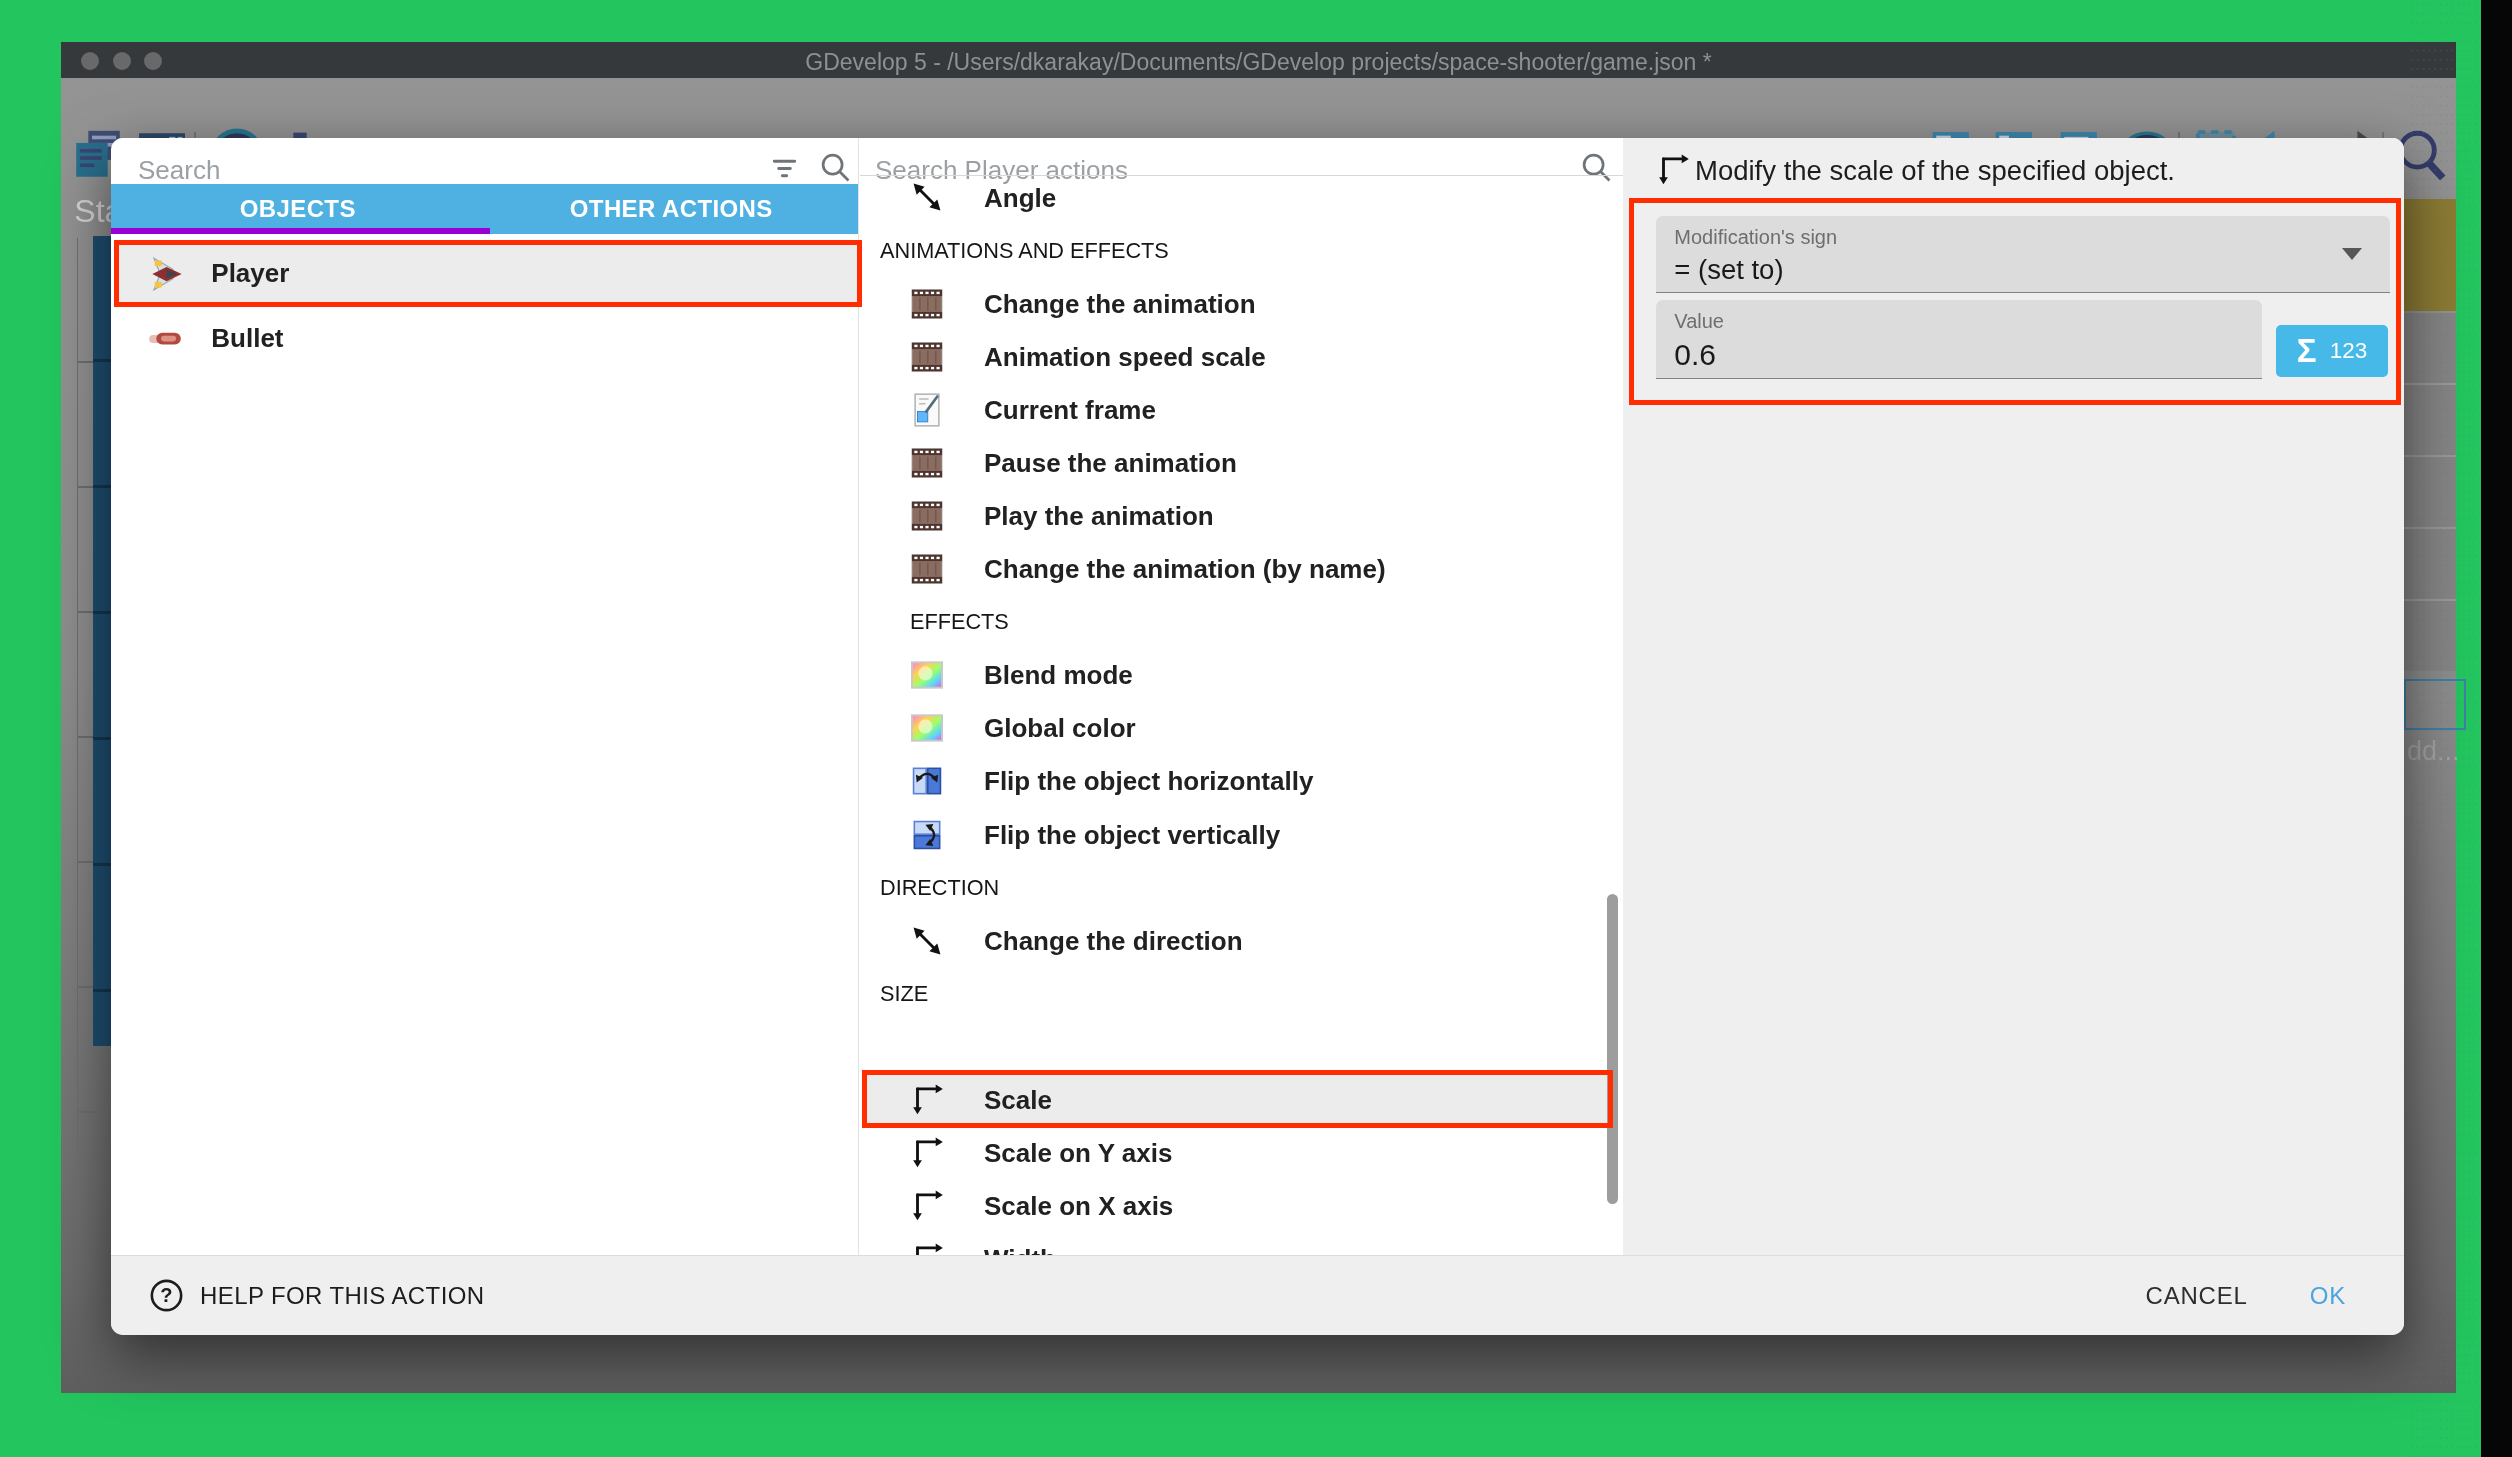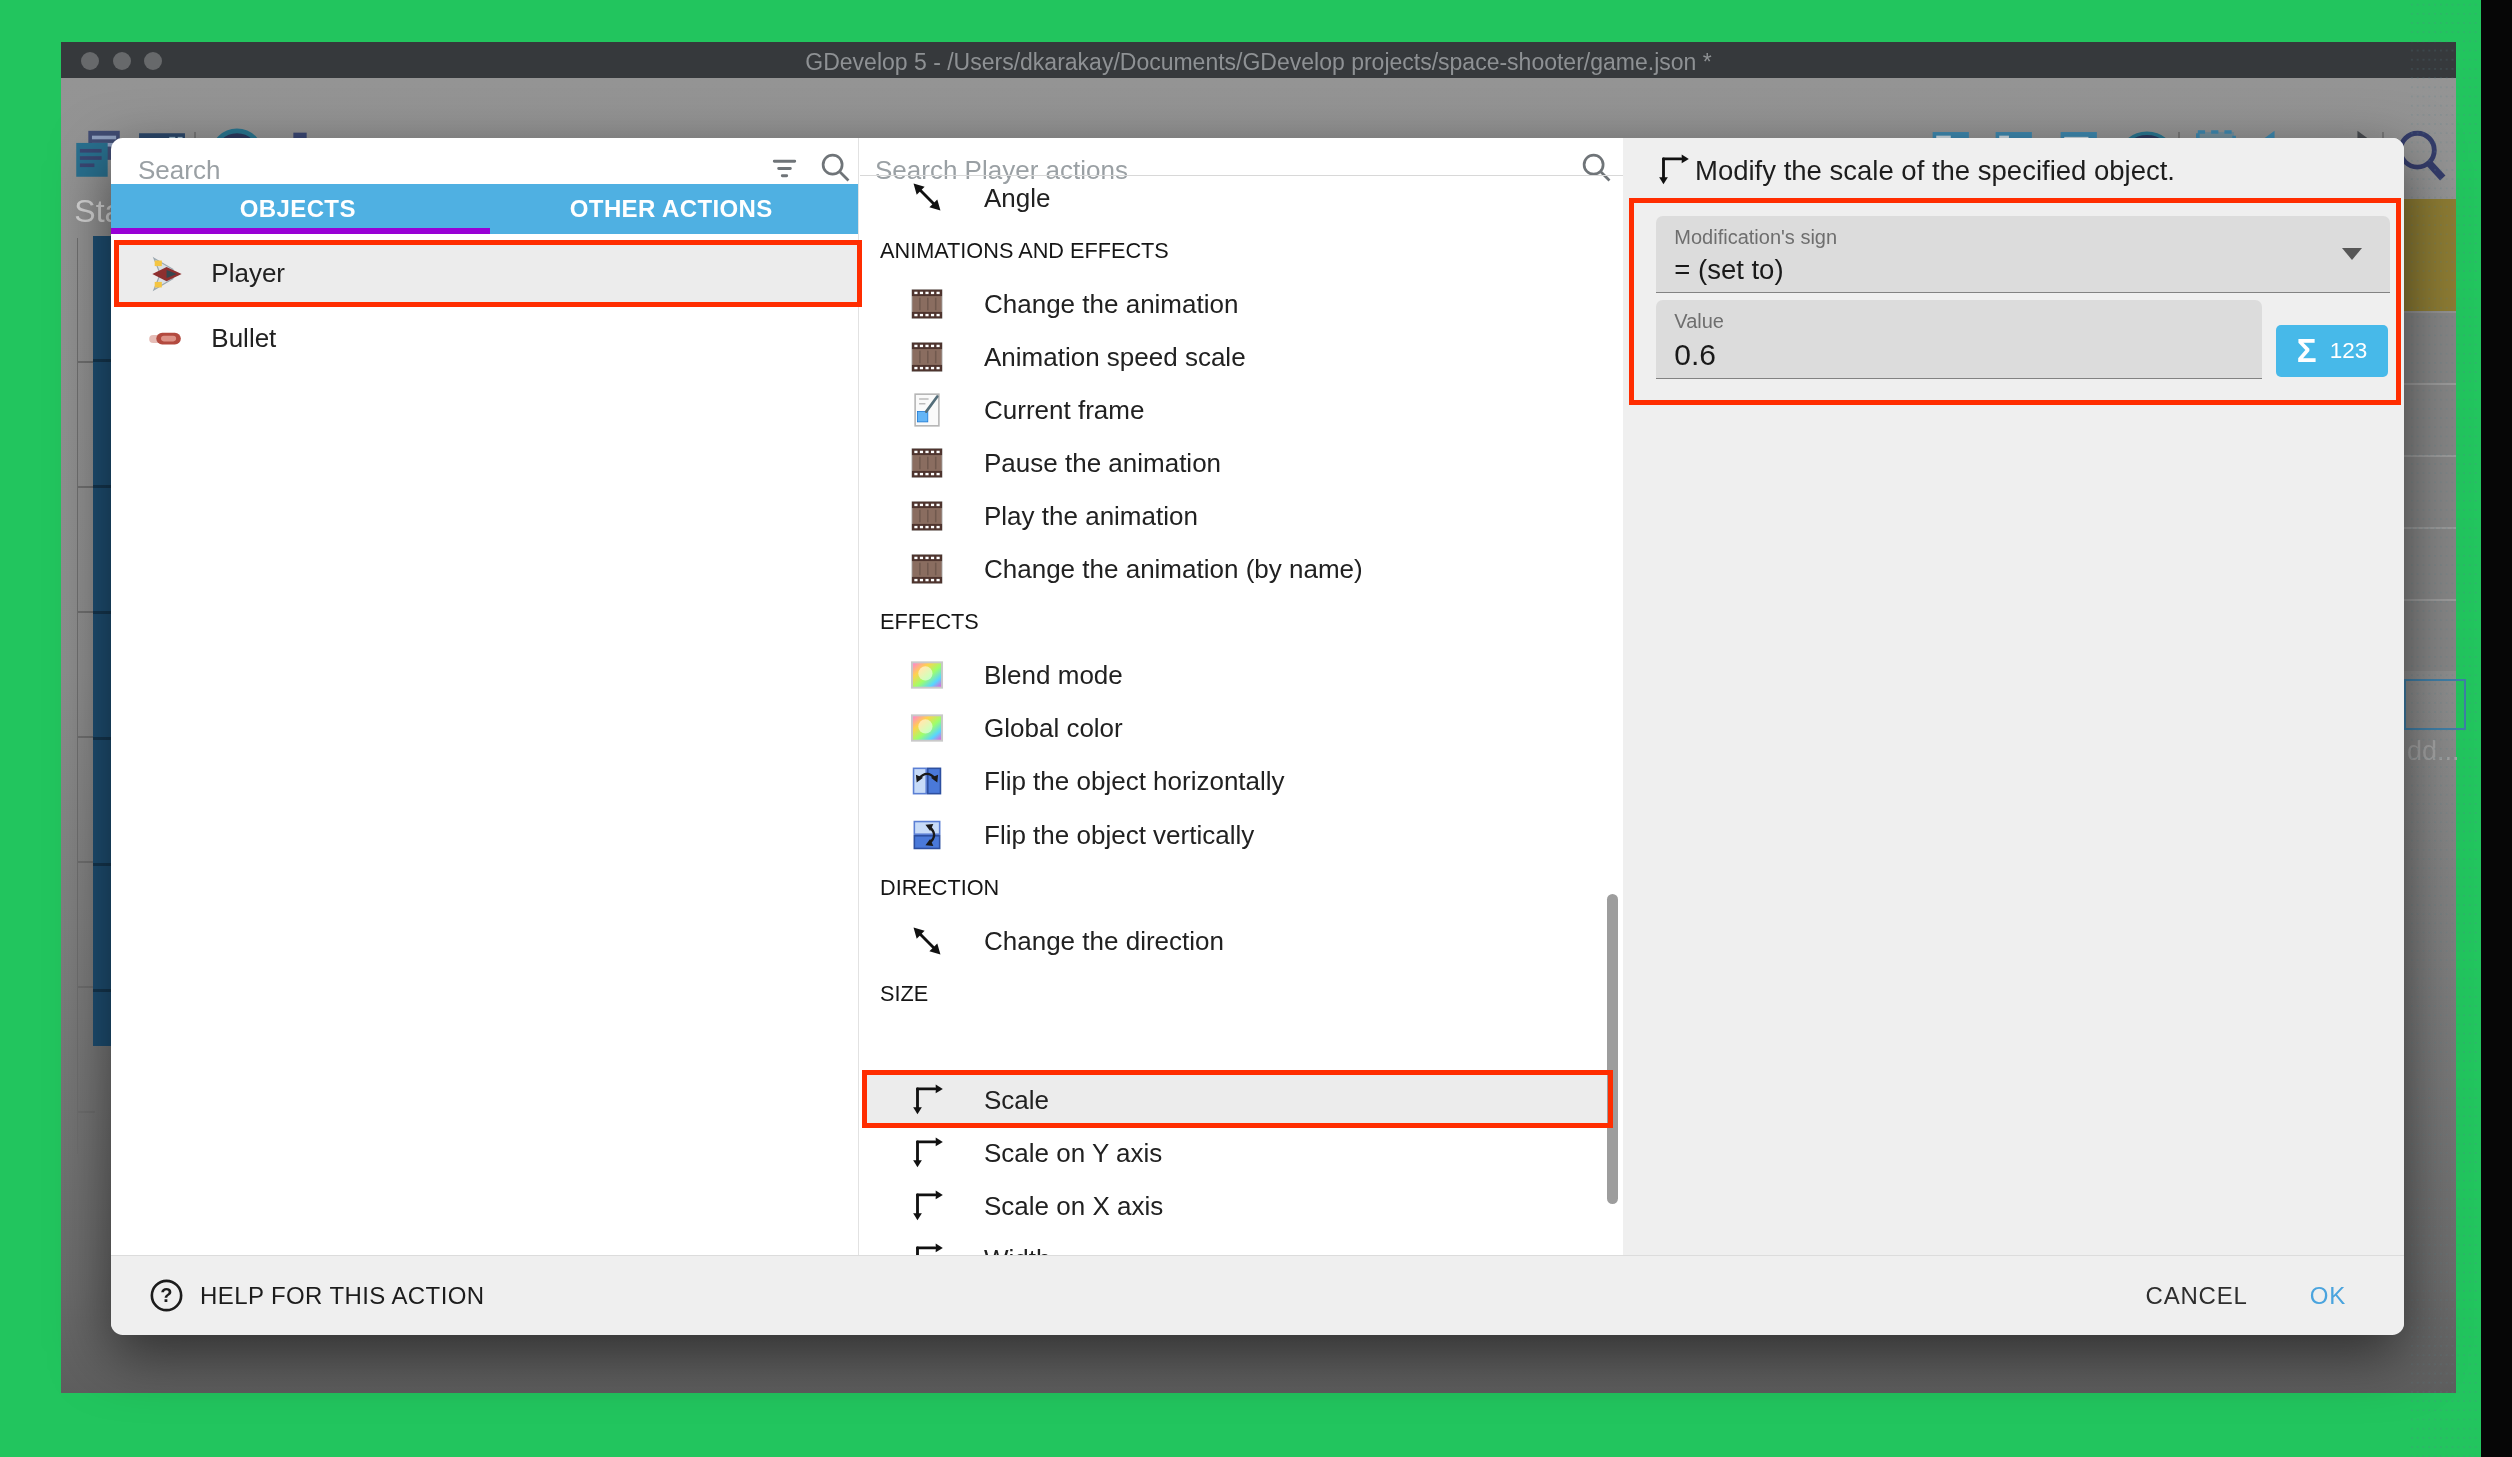--- a/index.html
+++ b/index.html
@@ -42,21 +42,21 @@
   .mini-icon{width:38px;height:38px;}
   .mini-icon svg{width:100%;height:100%;}
   
   #panel-divider-1{left:747px;top:0;width:0.8px;height:1117px;background:#e2e2e2;}
   #objects-tabs{left:0;top:46px;width:747px;height:50px;background:var(--tab_bar,#4fb0e2);display:flex;}
   .tab-cell{flex:1;display:flex;align-items:center;justify-content:center;color:#fff;
             font-size:24px;font-weight:bold;letter-spacing:0.4px;}
   #tab-underline{left:0;top:90px;width:379px;height:5.8px;background:var(--tab_underline,#9800d6);}
   .annotation{border:5px solid var(--annotation,#ff2d00);box-sizing:border-box;z-index:30;}
   .object-row{display:flex;align-items:center;}
-  .object-label,.action-label{font-size:26px;color:#212121;}
+  .object-label,.action-label{font-size:26px;color:#212121;font-weight:bold;}
   
   #actions-list{left:749px;top:37px;width:763px;height:1080px;overflow:hidden;}
   #search-divider{left:749px;top:37px;width:763px;height:0.8px;background:#d8d8d8;}
   .action-row{position:absolute;left:5px;width:750px;height:53px;border-radius:2.5px;}
   .action-row.sel{background:var(--selection,#ececec);}
   .action-row .ricon{position:absolute;left:43px;top:7.5px;width:38px;height:38px;}
   .action-row .ricon svg{width:100%;height:100%;}
   .action-row .action-label{position:absolute;left:119px;top:11.7px;}
   .group-header{position:absolute;left:20px;font-size:21.7px;color:#161616;}
   #actions-scrollbar{left:1496px;top:756px;width:10.8px;height:310px;background:#9d9d9d;border-radius:5.8px;z-index:5;}
@@ -379,21 +379,21 @@
               <rect x="29" y="8.5" width="4" height="3" fill="#fff"></rect>
               <rect x="29" y="36.5" width="4" height="3" fill="#fff"></rect>
               <rect x="36" y="8.5" width="4" height="3" fill="#fff"></rect>
               <rect x="36" y="36.5" width="4" height="3" fill="#fff"></rect>
               <rect x="14" y="16" width="2" height="16" fill="rgba(0,0,0,.18)"></rect>
               <rect x="24" y="16" width="2" height="16" fill="rgba(0,0,0,.18)"></rect>
               <rect x="34" y="16" width="2" height="16" fill="rgba(0,0,0,.18)"></rect>
             </svg></span>
           <span class="action-label">Change the animation (by name)</span>
         </div>
-        <div class="group-header" style="top: 434px;">EFFECTS</div>
+        <div class="group-header" style="top: 434px; margin-left: 30px;">EFFECTS</div>
         <div class="action-row" style="top: 473px;">
           <span class="ricon"><svg viewBox="0 0 48 48">
               <defs>
                 <linearGradient id="cg0" x1="0" y1="0" x2="1" y2="1">
                   <stop offset="0" stop-color="#ff7ae0"></stop>
                   <stop offset=".3" stop-color="#ffd24d"></stop>
                   <stop offset=".55" stop-color="#9dff6b"></stop>
                   <stop offset=".78" stop-color="#58d6ff"></stop>
                   <stop offset="1" stop-color="#ff4dd2"></stop>
                 </linearGradient>

